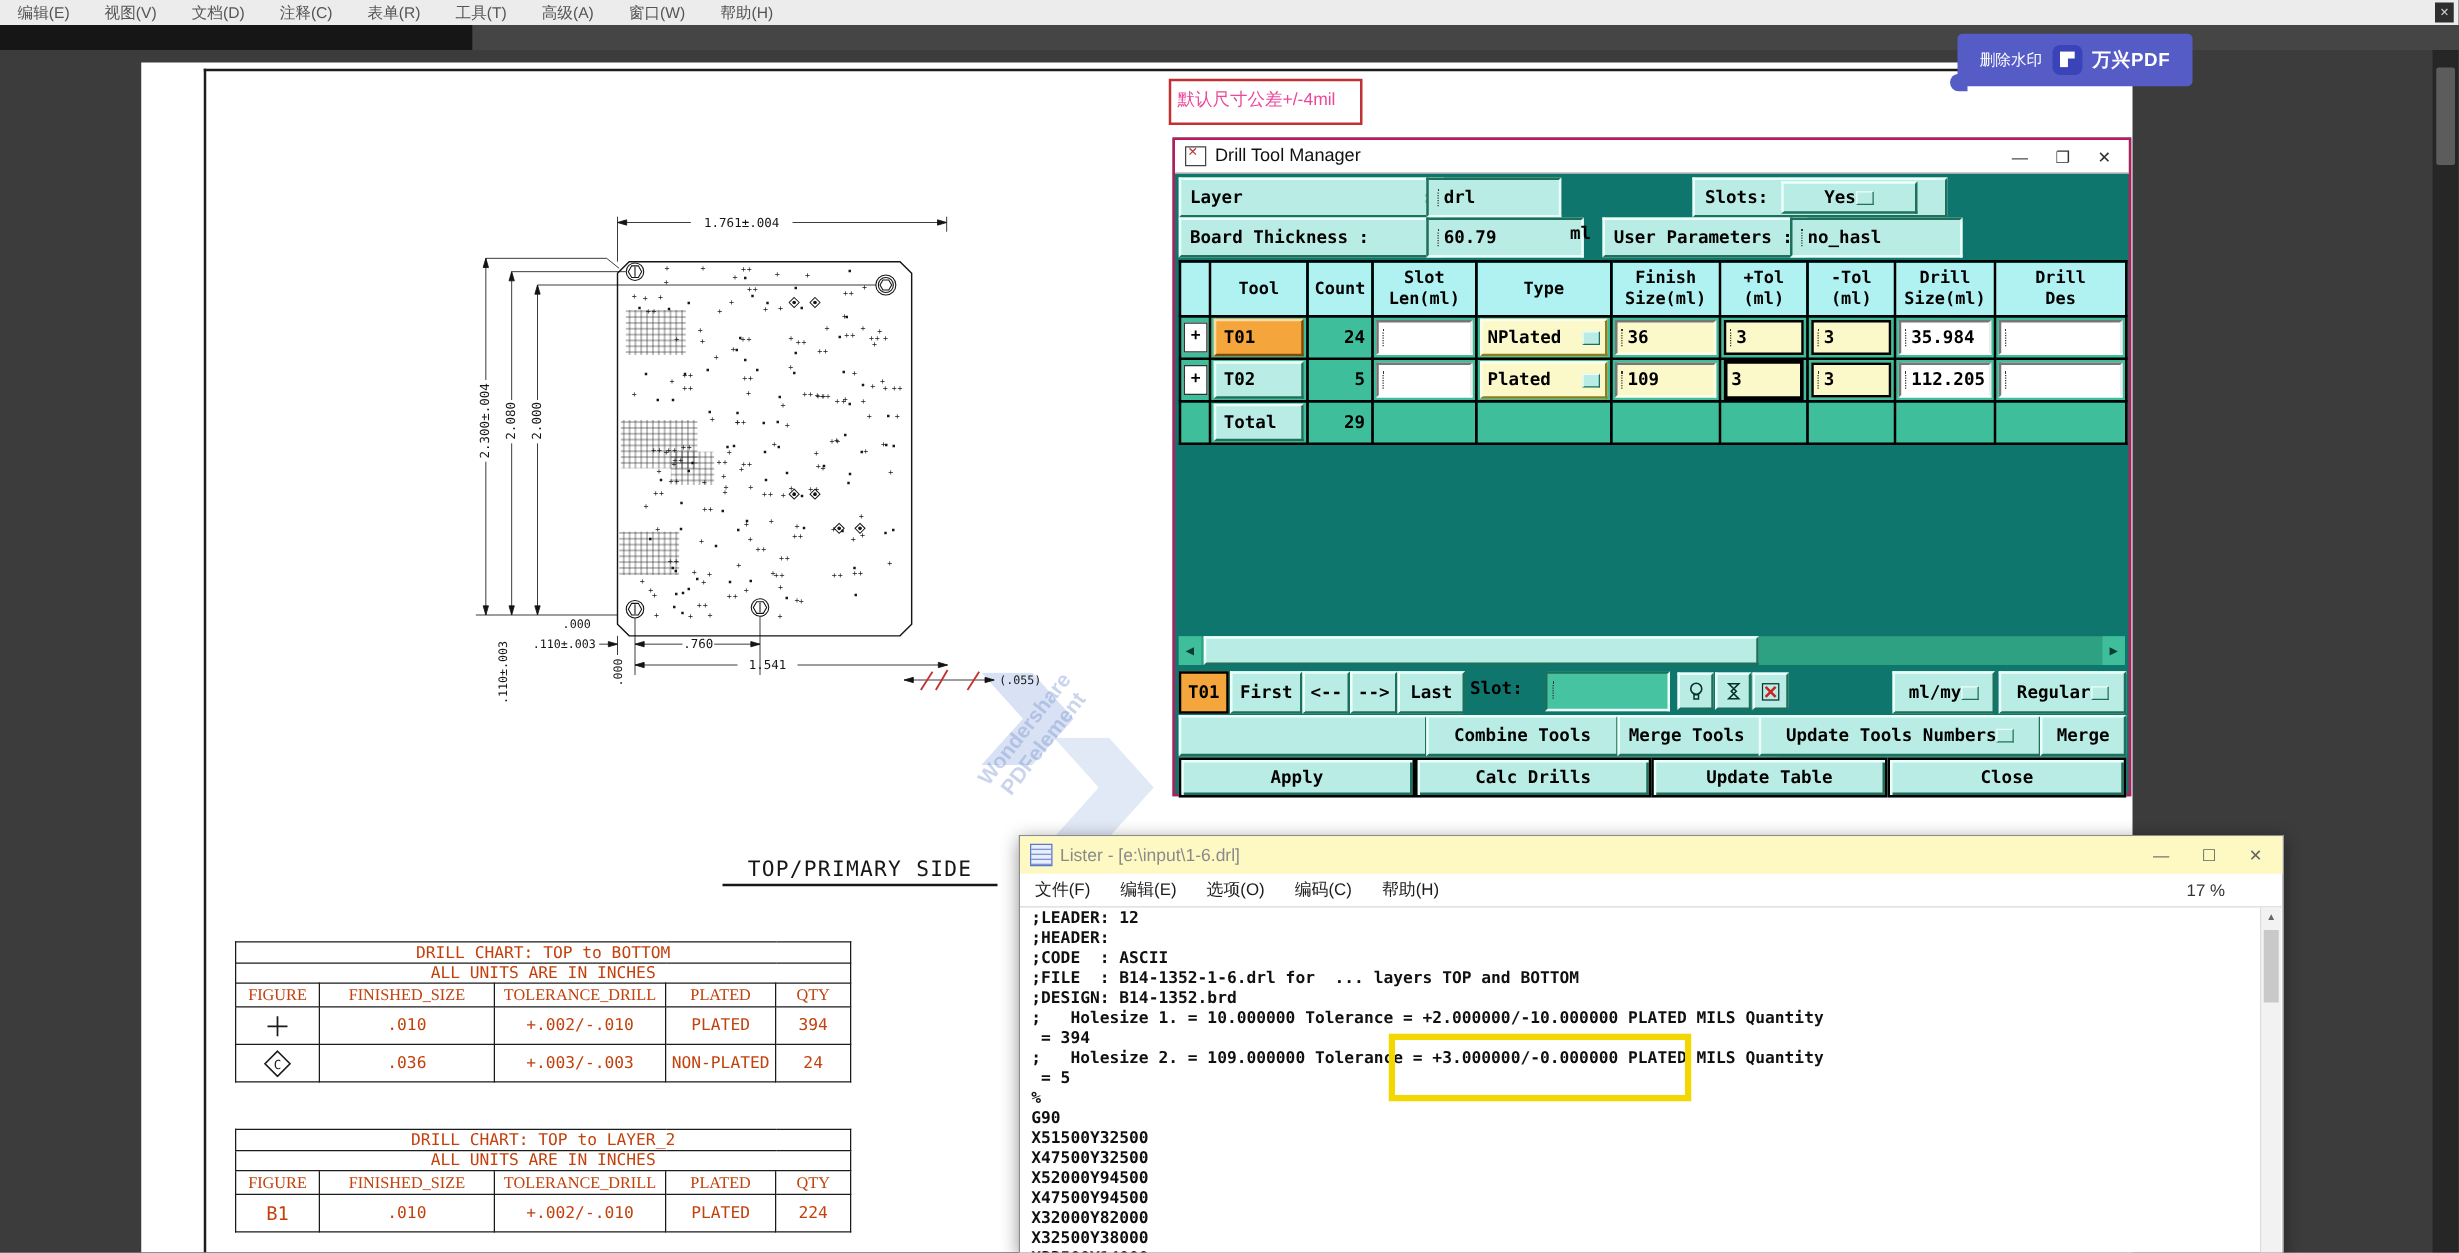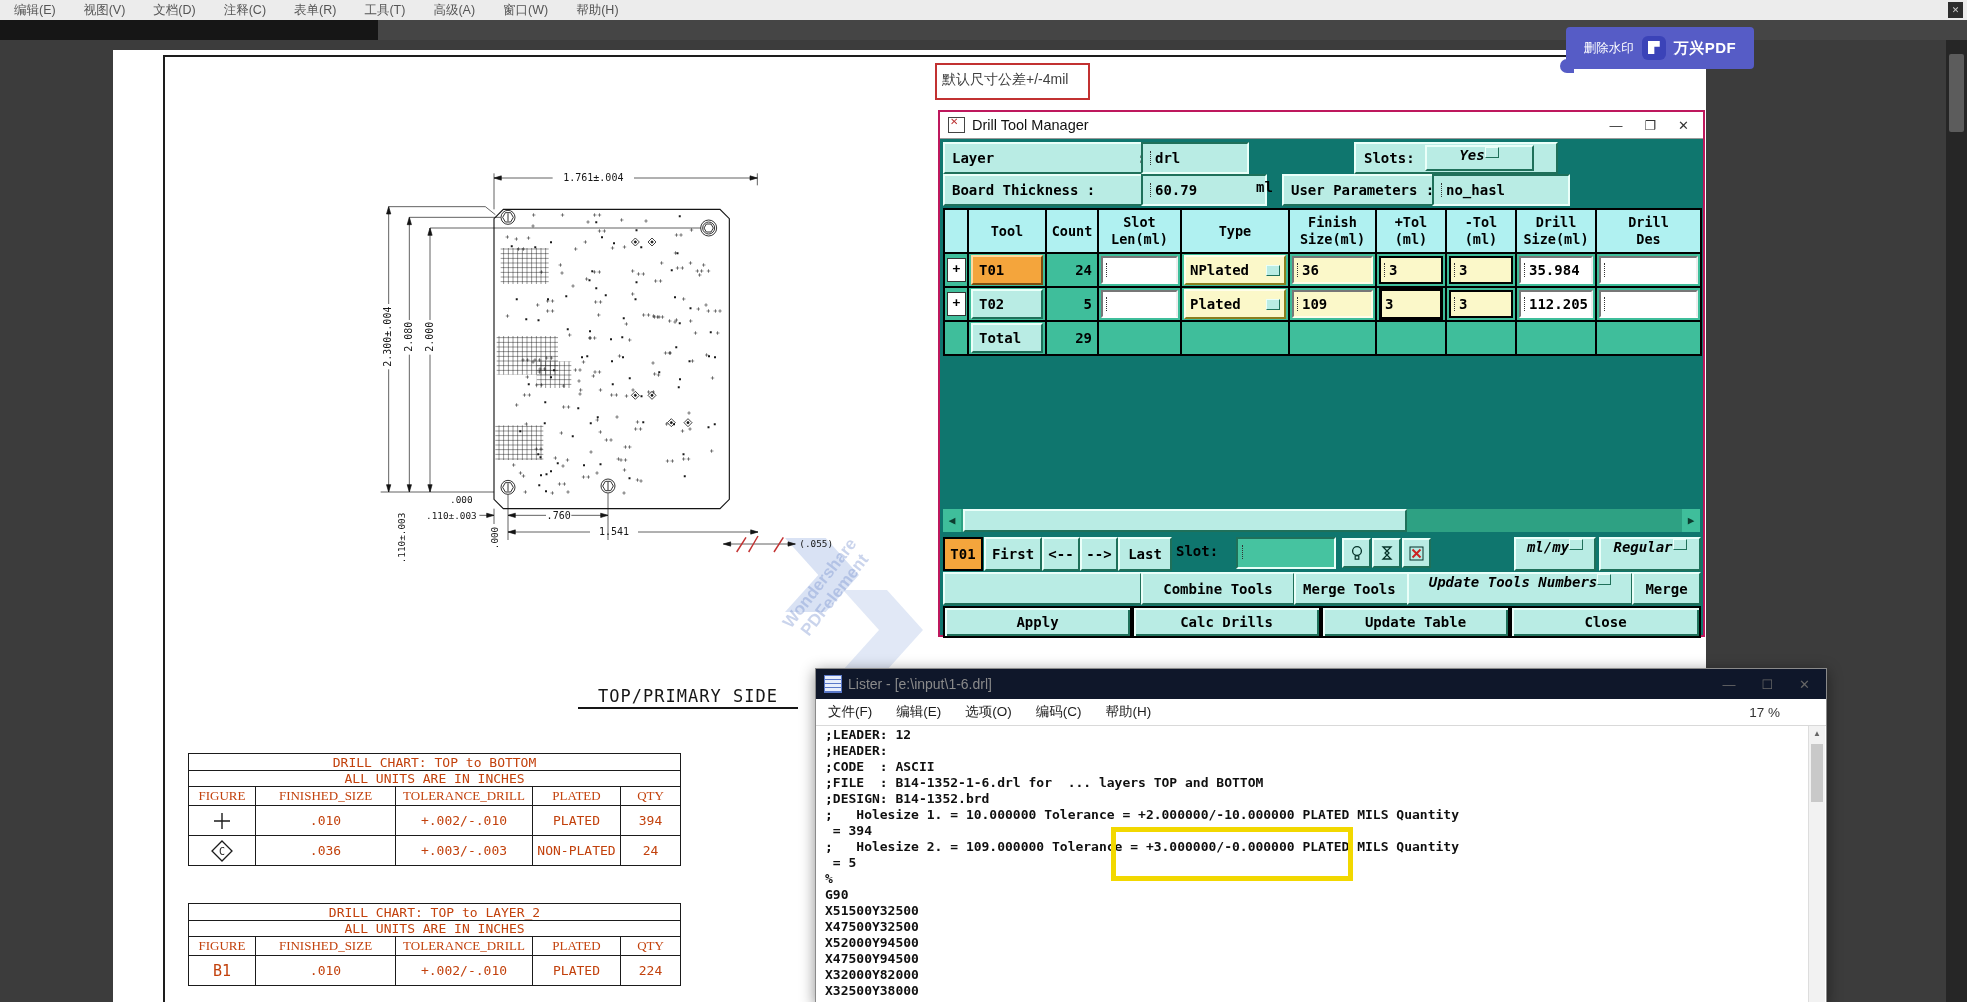--- a/index.html
+++ b/index.html
@@ -27,21 +27,21 @@
     clip-path:polygon(0 0,100% 0,100% 45%,55% 45%,55% 100%,0 100%);}
   #wm-btn .brand{font-size:15px;font-weight:bold;letter-spacing:.5px;}
   #wm-btn::before{content:"";position:absolute;left:-6px;bottom:-4px;width:14px;height:14px;background:#565cc6;
     border-radius:50% 0 0 50%;}
 
   
   #page{left:113px;top:50px;width:1593px;height:952px;background:#ffffff;}
   .frame-v{left:50px;top:5px;width:2px;height:947px;background:#1d1d1d;}
   .frame-h{left:50px;top:5px;width:1541px;height:2px;background:#1d1d1d;}
 
-  #tol-note{left:822px;top:13px;width:146px;height:33px;border:2px solid #c23131;color:#404040;
+  #tol-note{left:822px;top:13px;width:146px;height:33px;border:2px solid #c23131;color:#ec4899;
     font-size:14px;line-height:29px;padding-left:5px;white-space:nowrap;overflow:hidden;z-index:3;}
 
   
   .wmark{color:rgba(116,143,206,.38);font-weight:bold;z-index:1;}
   .chev{position:absolute;background:rgba(170,190,230,.45);}
   .chev.c1{left:672px;top:488px;width:74px;height:74px;
     clip-path:polygon(0 0,55% 0,100% 50%,55% 100%,0 100%,45% 50%);}
   .chev.c2{left:730px;top:540px;width:80px;height:80px;background:rgba(170,190,230,.35);
     clip-path:polygon(0 0,55% 0,100% 50%,55% 100%,0 100%,45% 50%);}
   #wmark-text{left:660px;top:520px;transform:rotate(-52deg);font-size:17px;line-height:19px;text-align:center;}
@@ -73,21 +73,21 @@
     display:flex;align-items:center;font-family:"Liberation Sans",sans-serif;font-weight:normal;
     font-size:14.5px;color:#111;}
   #dtm-title .ticon{width:15px;height:14px;border:1.5px solid #444;margin:0 7px 0 8px;position:relative;background:#fefefe;}
   #dtm-title .ticon::after{content:"✕";position:absolute;left:1px;top:-2px;font-size:10px;color:#b33;}
   #dtm-title .ctrls{margin-left:auto;display:flex;gap:22px;padding-right:14px;color:#333;font-size:13px;}
   .raised{background:#b9ece4;border-top:2px solid #eafff9;border-left:2px solid #eafff9;
     border-bottom:2px solid #1f705a;border-right:2px solid #1f705a;}
   .sunken{background:#b9ece4;border-top:2px solid #1f705a;border-left:2px solid #1f705a;
     border-bottom:2px solid #eafff9;border-right:2px solid #eafff9;}
   .panel-lbl{display:flex;align-items:center;padding:0 7px;}
-  .ddbtn{display:flex;justify-content:center;gap:0;font-style:italic;}
+  .ddbtn{display:flex;align-items:center;justify-content:center;gap:0;}
   .dd-ind{width:12px;height:9px;background:#b9ece4;border-top:1.5px solid #eafff9;border-left:1.5px solid #eafff9;
     border-bottom:1.5px solid #1f705a;border-right:1.5px solid #1f705a;flex:0 0 auto;}
   .caret{display:inline-block;width:1px;height:14px;border-left:1px dotted #333;margin-right:3px;vertical-align:-2px;}
 
   
   #dtm-table{left:3px;top:96px;width:757px;border-collapse:collapse;table-layout:fixed;}
   #dtm-table td{border:2px solid #000;padding:0 2px;height:32px;background:#3fbe9b;overflow:hidden;white-space:nowrap;}
   #dtm-table .hd td{background:#b0f1f1;text-align:center;height:42px;white-space:pre-line;line-height:1.25;font-size:13.5px;}
   .cellfield{height:24px;display:flex;align-items:center;padding:0 3px;background:#fff;
     border-top:2px solid #777;border-left:2px solid #777;border-bottom:2px solid #fff;border-right:2px solid #eee;}
@@ -107,21 +107,21 @@
   #dtm-hscroll .thumb{height:19px;width:440px;margin-left:2px;}
   .navrow .btn{display:flex;align-items:center;justify-content:center;height:30px;}
   .t01chip{background:#f4a53c;border:2px solid #000;display:flex;align-items:center;justify-content:center;height:30px;}
   .iconbtn{width:25px;height:26px;display:flex;align-items:center;justify-content:center;}
   .actbtn{display:flex;align-items:center;justify-content:center;height:28px;border:2px solid #000;
     background:#b9ece4;box-shadow:inset 2px 2px 0 #eafff9,inset -2px -2px 0 #1f705a;}
 
   
   #lister{left:815px;top:668px;width:1010px;height:334px;background:#fff;border:1px solid #8a8a8a;
     box-shadow:0 3px 14px rgba(0,0,0,.45);z-index:20;}
-  #lister-title{left:0;top:0;width:100%;height:30px;background:#0f172a;display:flex;align-items:center;
+  #lister-title{left:0;top:0;width:100%;height:30px;background:#fef9c3;display:flex;align-items:center;
     font-size:14px;color:#8a8a8a;}
   #lister-title .licon{width:16px;height:16px;margin:0 6px 0 8px;background:#e8eefc;border:1px solid #5b79c9;
     background-image:linear-gradient(#5b79c9 1px,transparent 1px);background-size:100% 4px;background-position:0 3px;}
   #lister-title .ctrls{margin-left:auto;display:flex;gap:26px;padding-right:16px;color:#666;font-size:13px;}
   #lister-menu{left:0;top:30px;width:100%;height:26px;display:flex;align-items:center;font-size:13.5px;color:#1c1c1c;
     border-bottom:1px solid #d9d9d9;}
   #lister-menu .mi{padding:0 12px;}
   #lister-menu .pct{margin-left:auto;padding-right:46px;color:#333;}
   #lister-pre{position:absolute;left:9px;top:58px;margin:0;font-family:"DejaVu Sans Mono",monospace;
     font-size:13px;font-weight:bold;line-height:16px;color:#101010;white-space:pre;}

